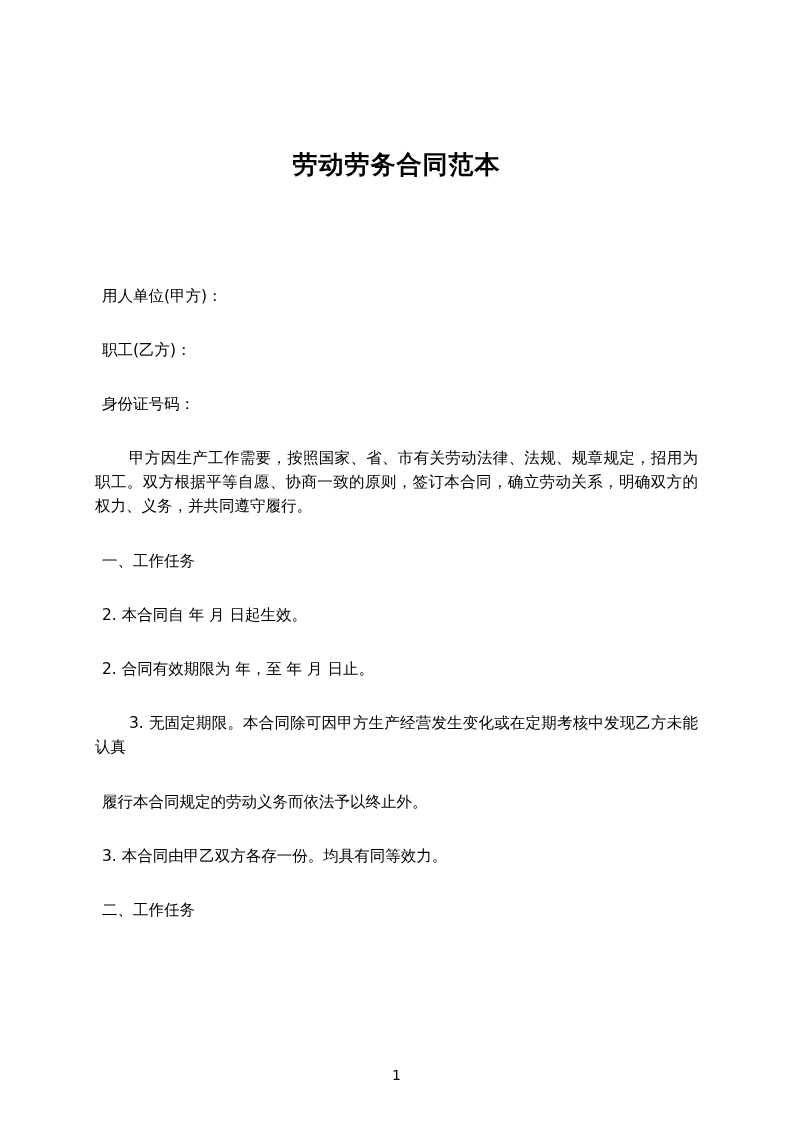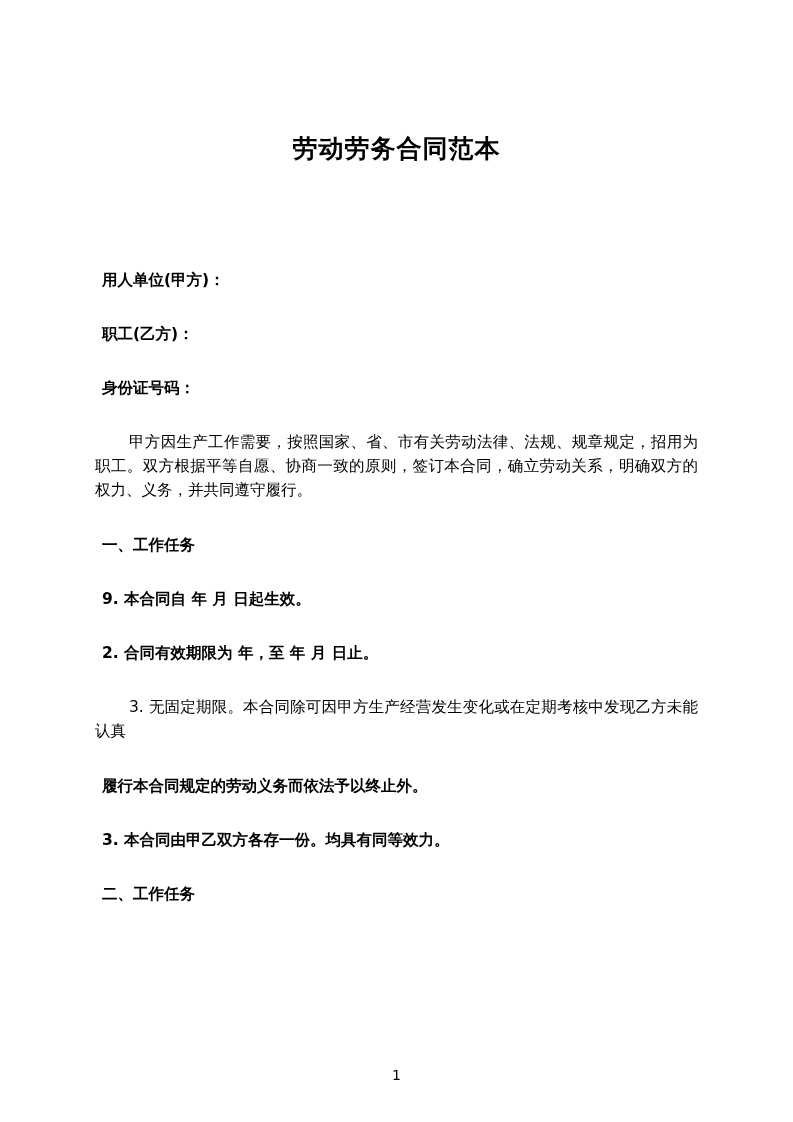--- a/index.html
+++ b/index.html
@@ -18,37 +18,36 @@
     margin: 0 auto;
     background: #ffffff;
     box-sizing: border-box;
     overflow: hidden;
   }
   .doc-title {
     text-align: center;
     font-size: 25px;
     font-weight: bold;
     letter-spacing: 1px;
-    margin: 0;
+    margin: 16px;
     padding-top: 133px;
     line-height: 1.3;
   }
   .body-block {
     padding: 0 95px 0 95px;
     margin-top: 102px;
   }
   .para {
     font-size: 15.5px;
     line-height: 1.55;
     margin: 0 0 30px 0;
     text-align: justify;
   }
   .para.indent-small {
     text-indent: 7px;
-    font-weight: bold;
   }
   .para.flow {
     text-indent: 34px;
     margin-bottom: 31px;
   }
   .page-number {
     position: absolute;
     bottom: 39px;
     left: 0;
     right: 0;
@@ -63,21 +62,21 @@
 <div class="page">
 
   <h1 class="doc-title">劳动劳务合同范本</h1>
 
   <div class="body-block">
     <p class="para indent-small">用人单位(甲方)：</p>
     <p class="para indent-small">职工(乙方)：</p>
     <p class="para indent-small">身份证号码：</p>
     <p class="para flow">甲方因生产工作需要，按照国家、省、市有关劳动法律、法规、规章规定，招用为职工。双方根据平等自愿、协商一致的原则，签订本合同，确立劳动关系，明确双方的权力、义务，并共同遵守履行。</p>
     <p class="para indent-small">一、工作任务</p>
-    <p class="para indent-small">9. 本合同自  年  月  日起生效。</p>
+    <p class="para indent-small">2. 本合同自  年  月  日起生效。</p>
     <p class="para indent-small">2. 合同有效期限为  年，至  年  月  日止。</p>
     <p class="para flow">3. 无固定期限。本合同除可因甲方生产经营发生变化或在定期考核中发现乙方未能认真</p>
     <p class="para indent-small">履行本合同规定的劳动义务而依法予以终止外。</p>
     <p class="para indent-small">3. 本合同由甲乙双方各存一份。均具有同等效力。</p>
     <p class="para indent-small">二、工作任务</p>
   </div>
 
   <div class="page-number">1</div>
 
 </div>

